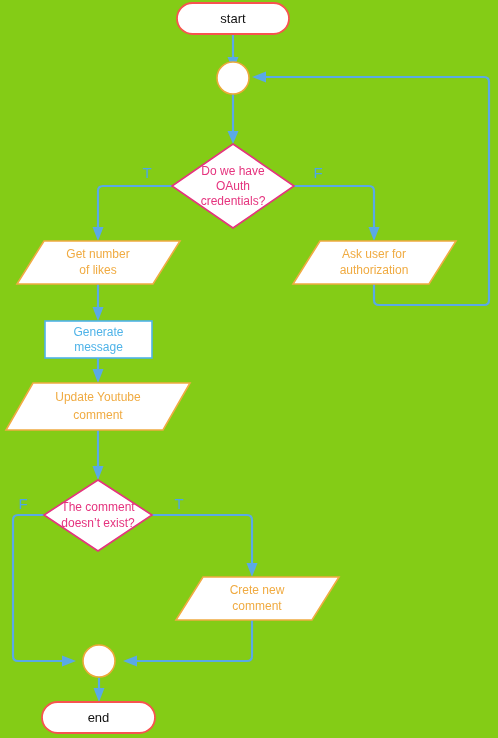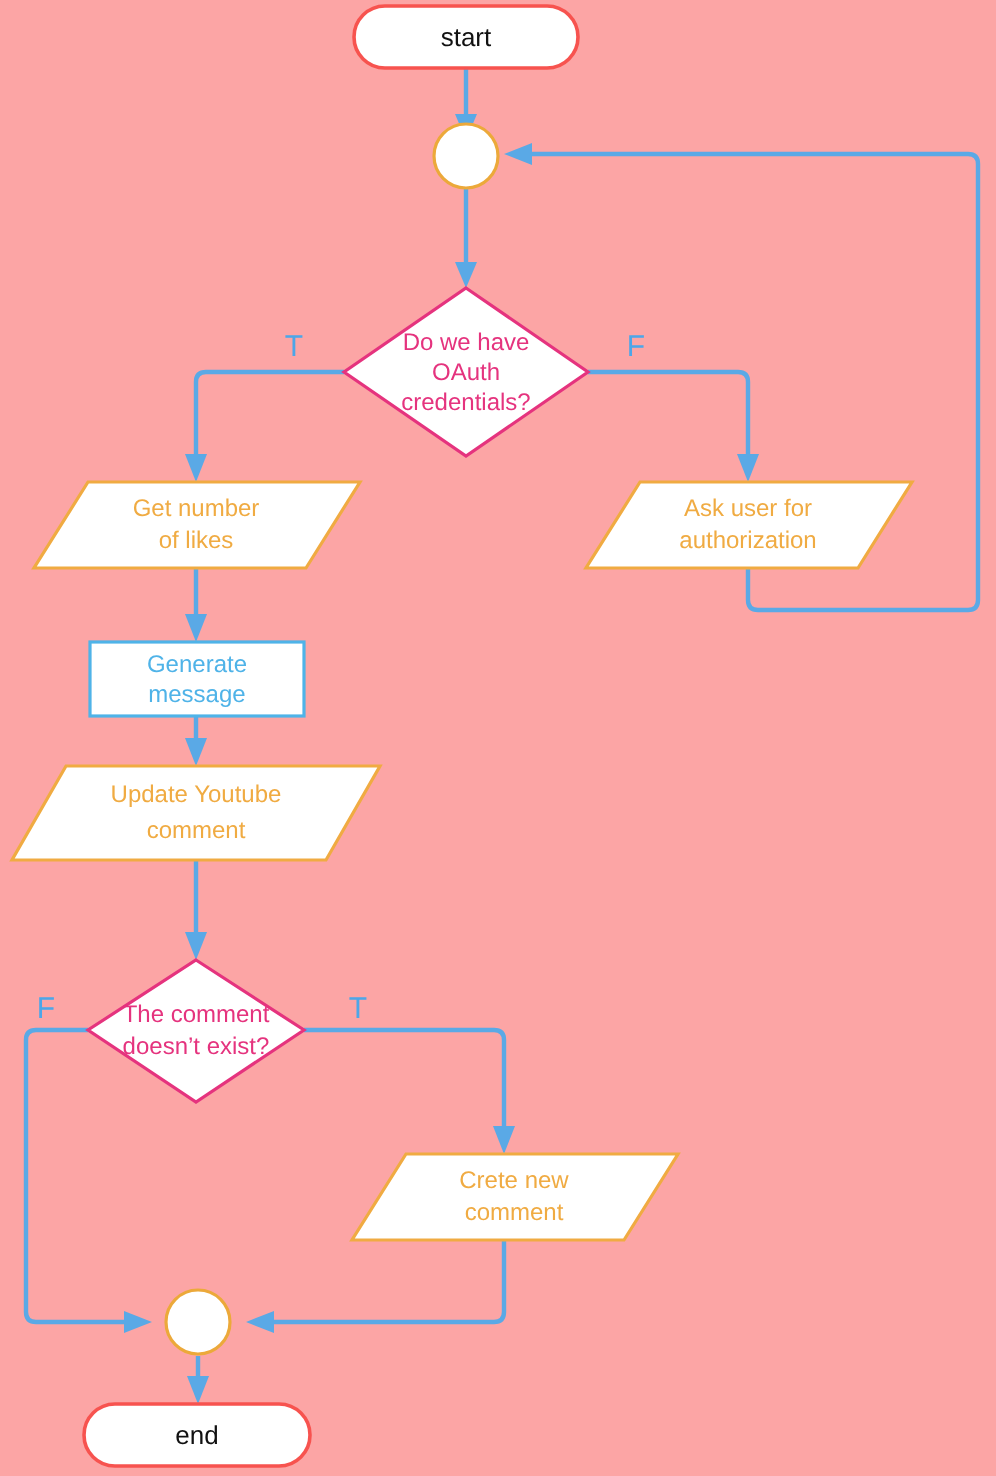--- a/index.html
+++ b/index.html
@@ -8,21 +8,21 @@
     padding: 0;
     background: #ffffff;
   }
   body {
     font-family: "Liberation Sans", sans-serif;
   }
   #canvas {
     position: relative;
     width: 498px;
     height: 738px;
-    background: #fca5a5;
+    background: #84cc16;
     overflow: hidden;
   }
   #flow-svg {
     position: absolute;
     left: 0;
     top: 0;
     width: 498px;
     height: 738px;
   }
   .node-text {

